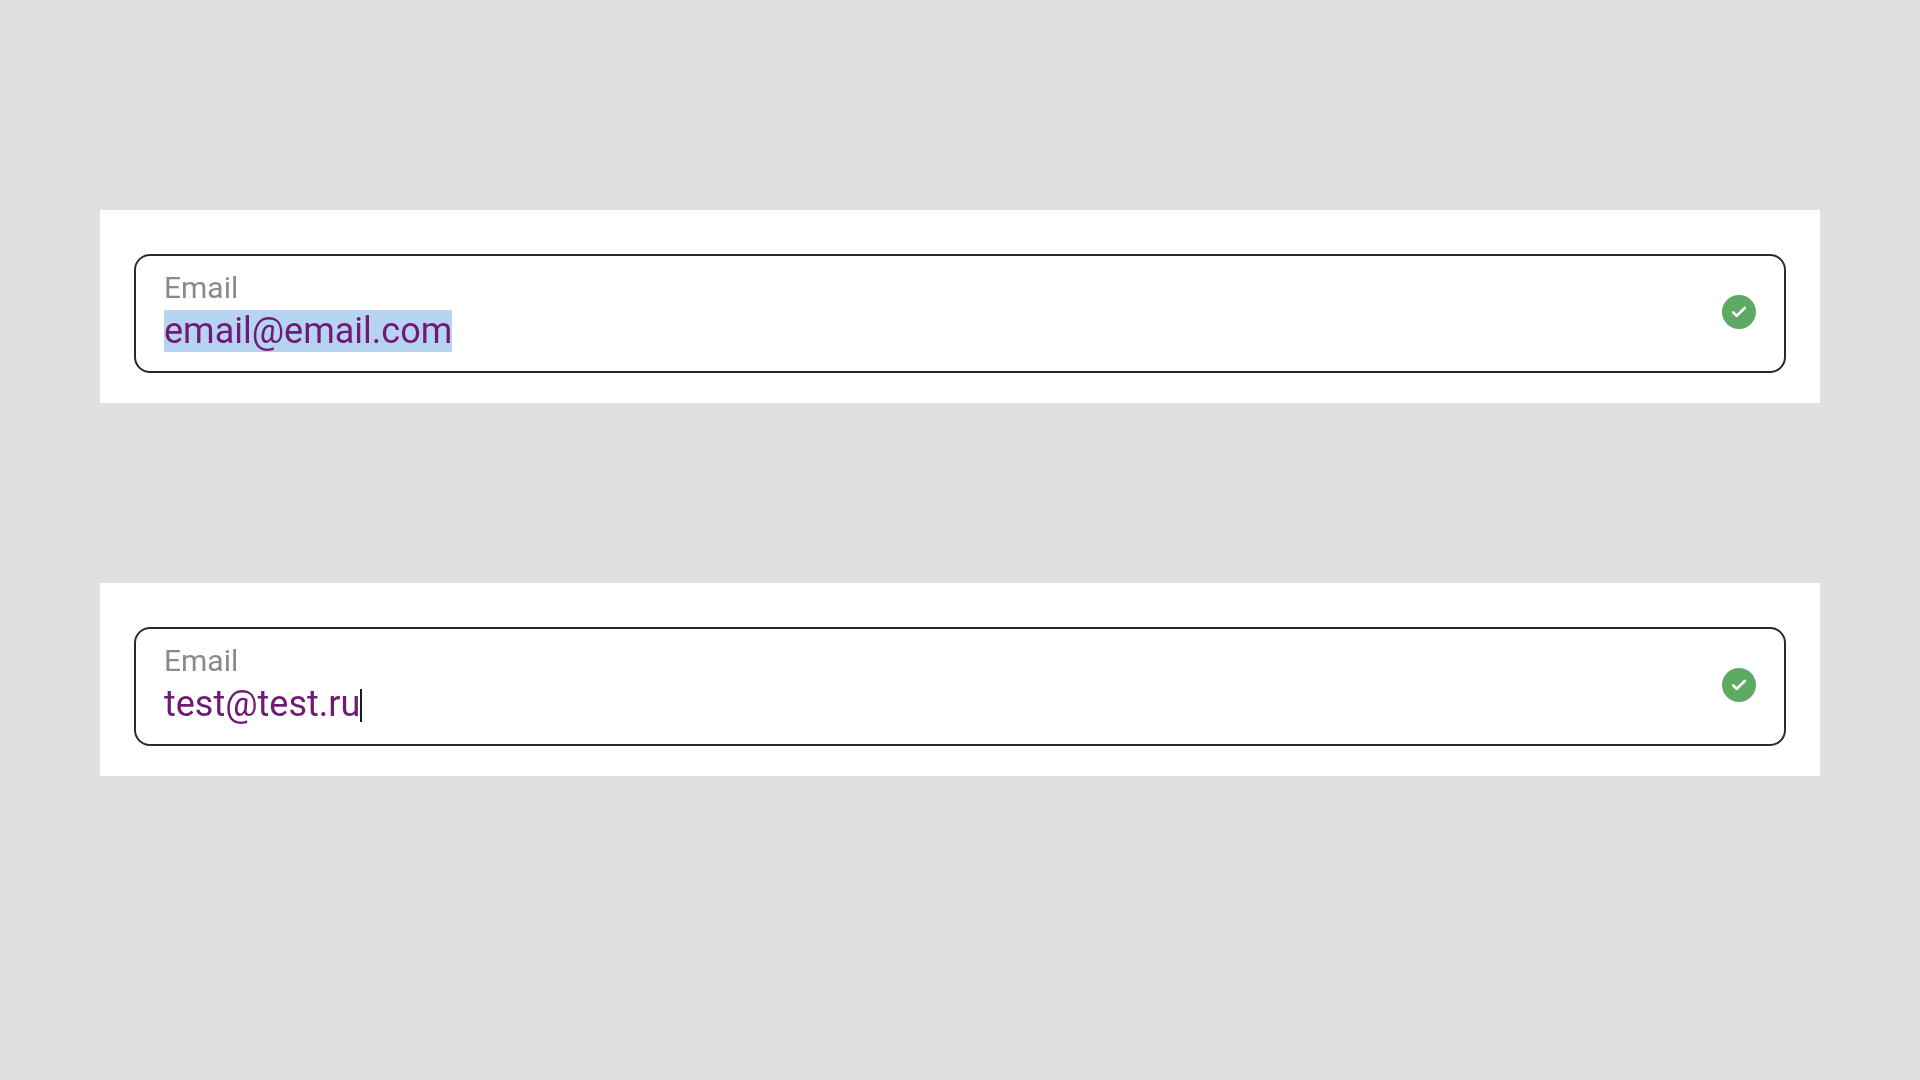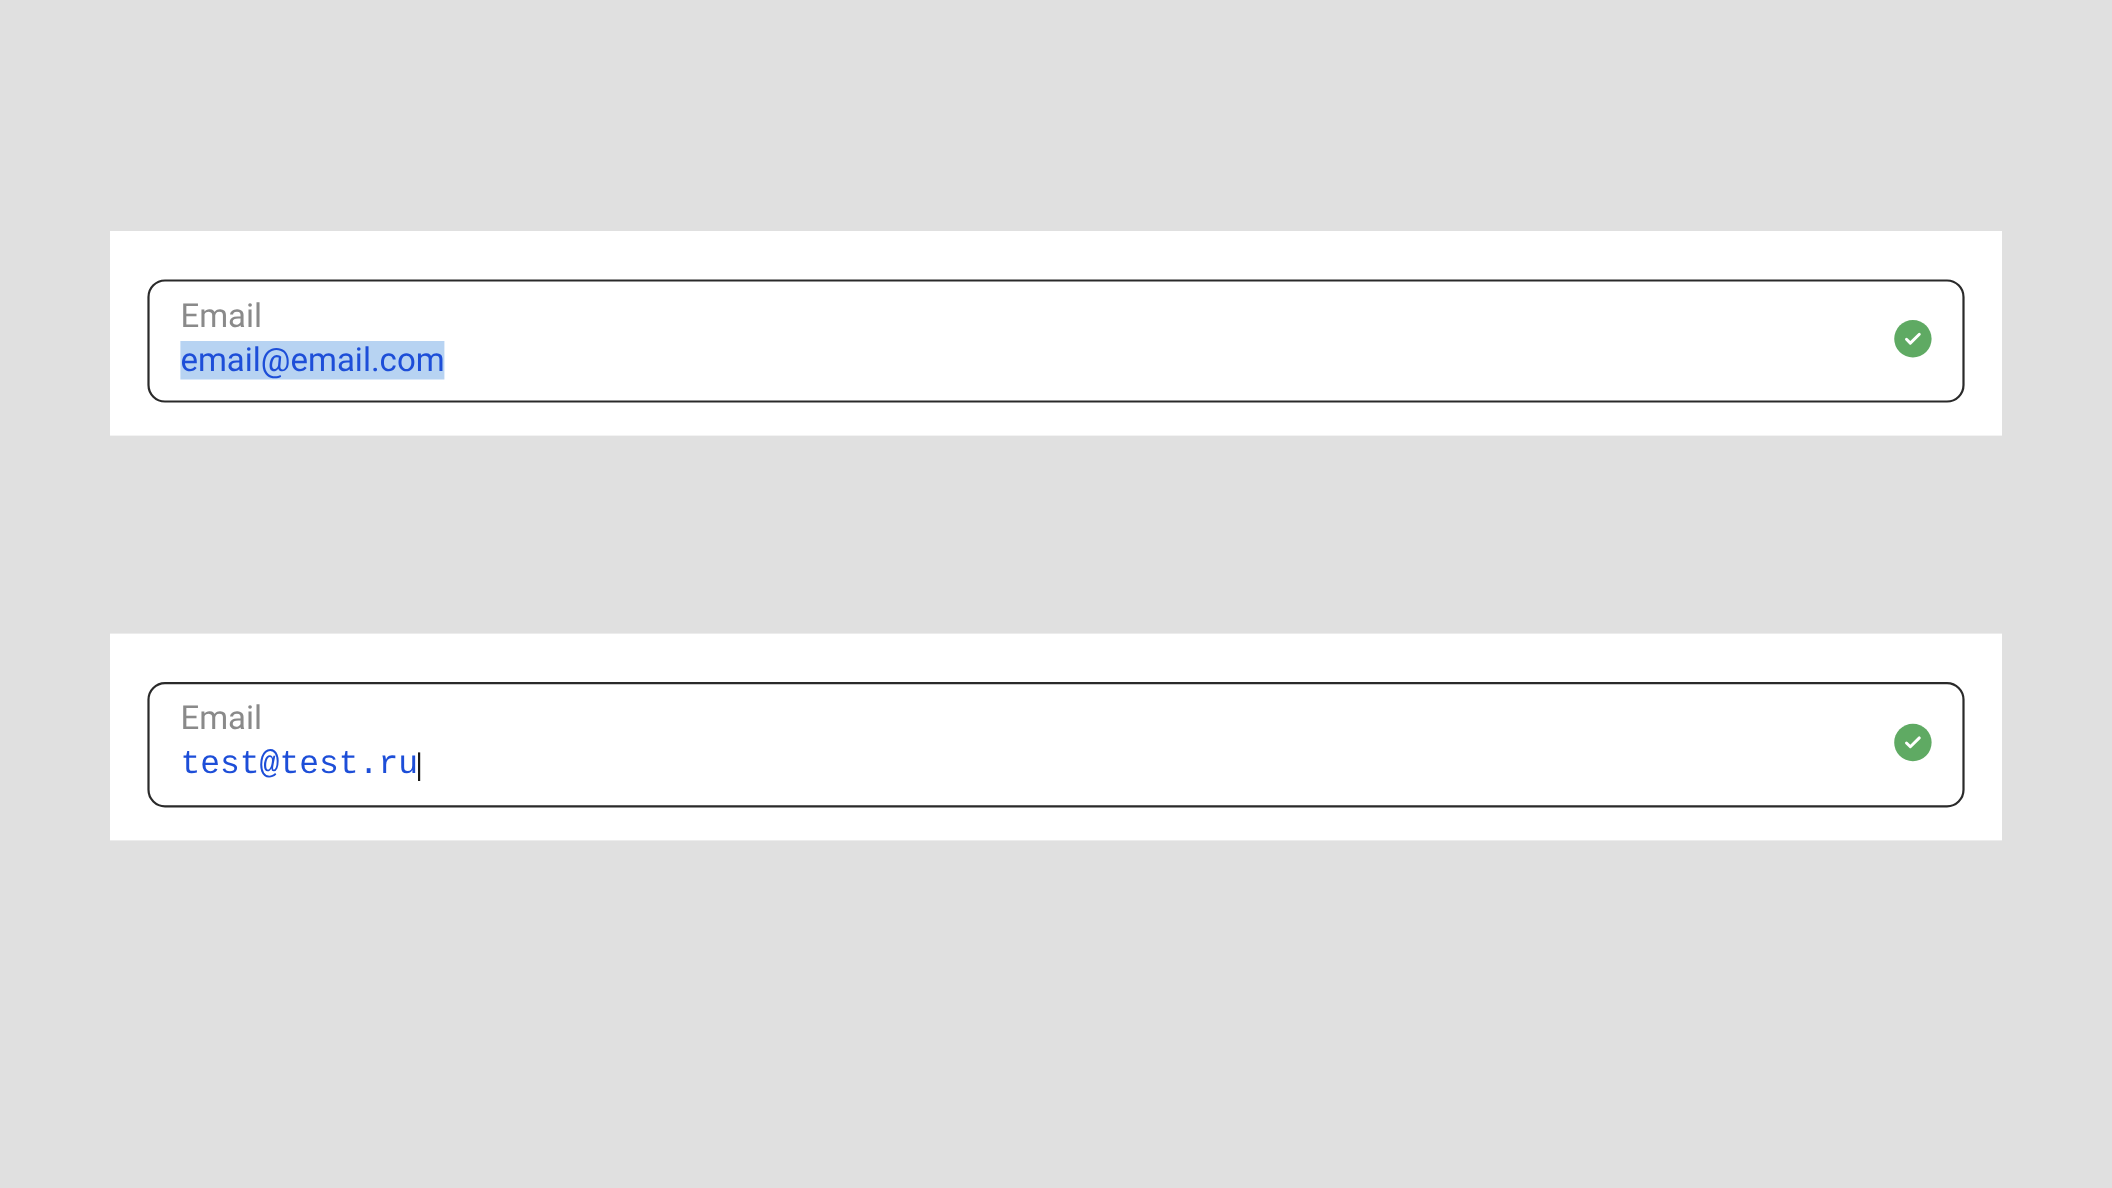--- a/index.html
+++ b/index.html
@@ -33,33 +33,32 @@
       display: flex;
       flex-direction: column;
     }
     .field-label {
       color: #8a8a8a;
       font-size: 30px;
       line-height: 1.2;
       margin-bottom: 4px;
     }
     .field-value {
-      font-size: 30px;
+      font-size: 36px;
       line-height: 1.2;
-      color: #1d4ed8;
+      color: #701a75;
       font-family: inherit;
       display: inline-block;
     }
     .selected .sel {
       background: #b7d3f2;
     }
     .caret-wrap {
       position: relative;
       display: inline-block;
-      font-family: Liberation Mono, monospace;
     }
     .caret {
       position: absolute;
       right: -2px;
       top: 6px;
       bottom: 4px;
       width: 2px;
       background: #1a1a1a;
     }
     .status-icon {

